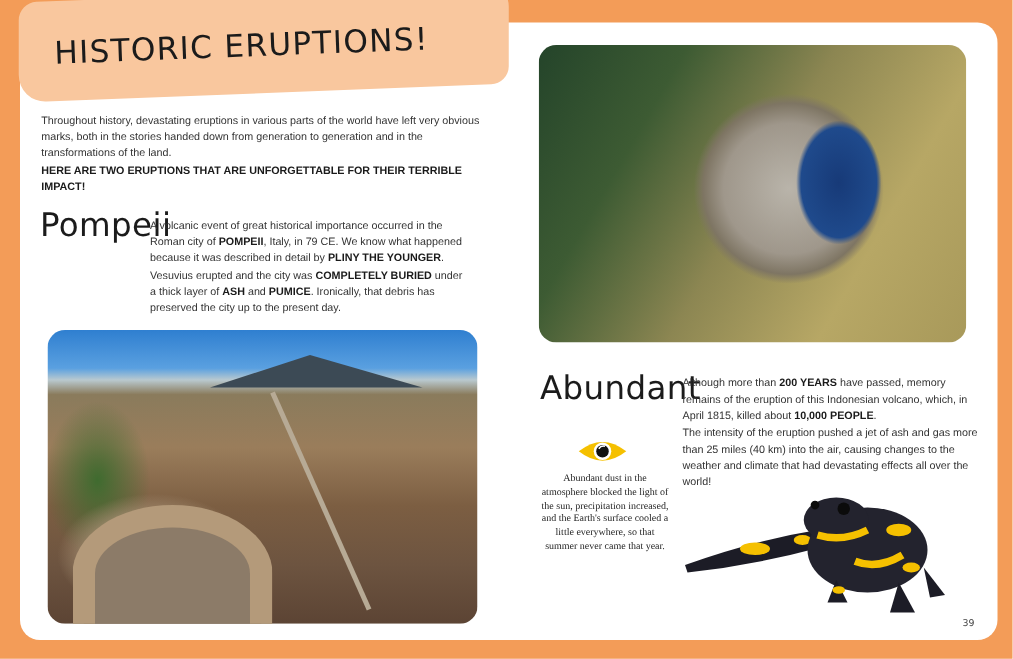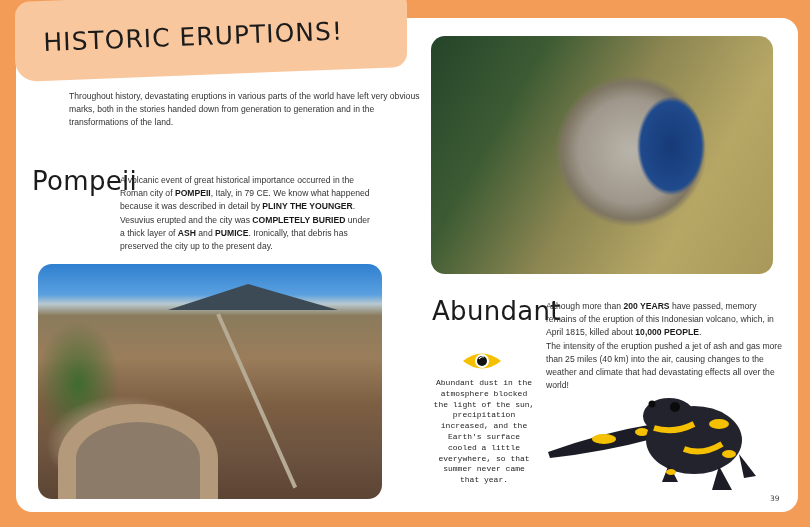--- a/index.html
+++ b/index.html
@@ -7,21 +7,21 @@
   body { background: #F39C58; position: relative; font-family: "Liberation Sans", sans-serif; color: #2a2a2a; }
 
   .spread { position: absolute; left: 16px; top: 18px; width: 782px; height: 494px; background: #ffffff; border-radius: 16px; }
 
   .title-banner { position: absolute; left: 15px; top: 2px; width: 392px; height: 80px; background: #F9C79E;
     border-radius: 14px 18px 14px 22px; transform: skewY(-2.2deg); transform-origin: left top; }
   .title-banner-bg { position: absolute; left: 0; top: 0; width: 16px; height: 90px; background: #F39C58; }
   .title { position: absolute; left: 44px; top: 28px; font-family: "DejaVu Sans", sans-serif; font-size: 25px;
     letter-spacing: 1px; color: #1b1b1b; transform: rotate(-2.2deg); transform-origin: left bottom; font-weight: normal; }
 
-  .intro { position: absolute; left: 33px; top: 90px; width: 355px; font-size: 8.6px; line-height: 13.2px; color: #333; margin-left: 36px; }
+  .intro { position: absolute; left: 33px; top: 90px; width: 355px; font-size: 8.6px; line-height: 13.2px; color: #333; }
   .intro .strong { font-weight: bold; color: #1a1a1a; display: block; }
 
   .section-head { position: absolute; font-family: "DejaVu Sans", sans-serif; color: #1b1b1b; font-weight: normal; }
   .pompeii-head { left: 32px; top: 166px; font-size: 26px; letter-spacing: 0.3px; }
   .tambora-head { left: 432px; top: 296px; font-size: 26px; letter-spacing: 0.3px; }
 
   .body-text { position: absolute; font-size: 8.6px; line-height: 13.2px; color: #333; }
   .body-text b { color: #1a1a1a; }
   .pompeii-text { left: 120px; top: 174px; width: 250px; }
   .tambora-text { left: 546px; top: 300px; width: 240px; }
@@ -38,39 +38,40 @@
     border: 18px solid #b49a7a; border-bottom: none; background: #8c7b68; }
   .street { position: absolute; left: 178px; top: 50px; width: 4px; height: 190px; background: #b7aa95; transform: rotate(-24deg); transform-origin: top; }
 
   .photo-tambora { left: 431px; top: 36px; width: 342px; height: 238px;
     background:
       radial-gradient(ellipse 55px 80px at 240px 110px, #173a78 0%, #1f4a8c 55%, rgba(0,0,0,0) 62%),
       radial-gradient(ellipse 95px 95px at 200px 115px, #b9b4aa 0%, #9f978b 55%, #7e7563 72%, rgba(0,0,0,0) 80%),
       linear-gradient(120deg, #24442a 0%, #3d5b33 25%, #8c8652 50%, #b7a765 75%, #a8995a 100%); }
 
   .eye-icon { position: absolute; left: 462px; top: 350px; width: 40px; height: 22px; }
-  .sidebar-note { position: absolute; left: 432px; top: 378px; width: 104px; font-family: Liberation Mono, monospace;
+  .sidebar-note { position: absolute; left: 432px; top: 378px; width: 104px; font-family: Liberation Serif, serif;
     font-size: 8px; line-height: 10.8px; text-align: center; color: #1e1e1e; }
 
   .salamander { position: absolute; left: 544px; top: 394px; width: 222px; height: 100px; }
 
   .page-num { position: absolute; font-family: "DejaVu Sans", sans-serif; font-size: 7.5px; color: #444; }
   .page-left { left: 30px; top: 494px; margin-top: 46px; }
   .page-right { left: 770px; top: 494px; }
 </style>
 </head>
 <body>
 
 <div class="title-banner-bg"></div>
 <div class="spread"></div>
 <div class="title-banner"></div>
 <h1 class="title">HISTORIC ERUPTIONS!</h1>
 
 <div class="intro">
   <span>Throughout history, devastating eruptions in various parts of the world have left very obvious marks, both in the stories handed down from generation to generation and in the transformations of the land.</span>
+  <span class="strong">HERE ARE TWO ERUPTIONS THAT ARE UNFORGETTABLE FOR THEIR TERRIBLE IMPACT!</span>
 </div>
 
 <h2 class="section-head pompeii-head">Pompeii</h2>
 <p class="body-text pompeii-text"><span>A volcanic event of great historical importance occurred in the Roman city of </span><b>POMPEII</b><span>, Italy, in 79 CE. We know what happened because it was described in detail by </span><b>PLINY THE YOUNGER</b><span>. Vesuvius erupted and the city was </span><b>COMPLETELY BURIED</b><span> under a thick layer of </span><b>ASH</b><span> and </span><b>PUMICE</b><span>. Ironically, that debris has preserved the city up to the present day.</span></p>
 
 <div class="photo photo-pompeii" title="Aerial view of the ruins of Pompeii with Mount Vesuvius in the background">
   <div class="vesuvius"></div>
   <div class="street"></div>
   <div class="amphitheater"></div>
 </div>

